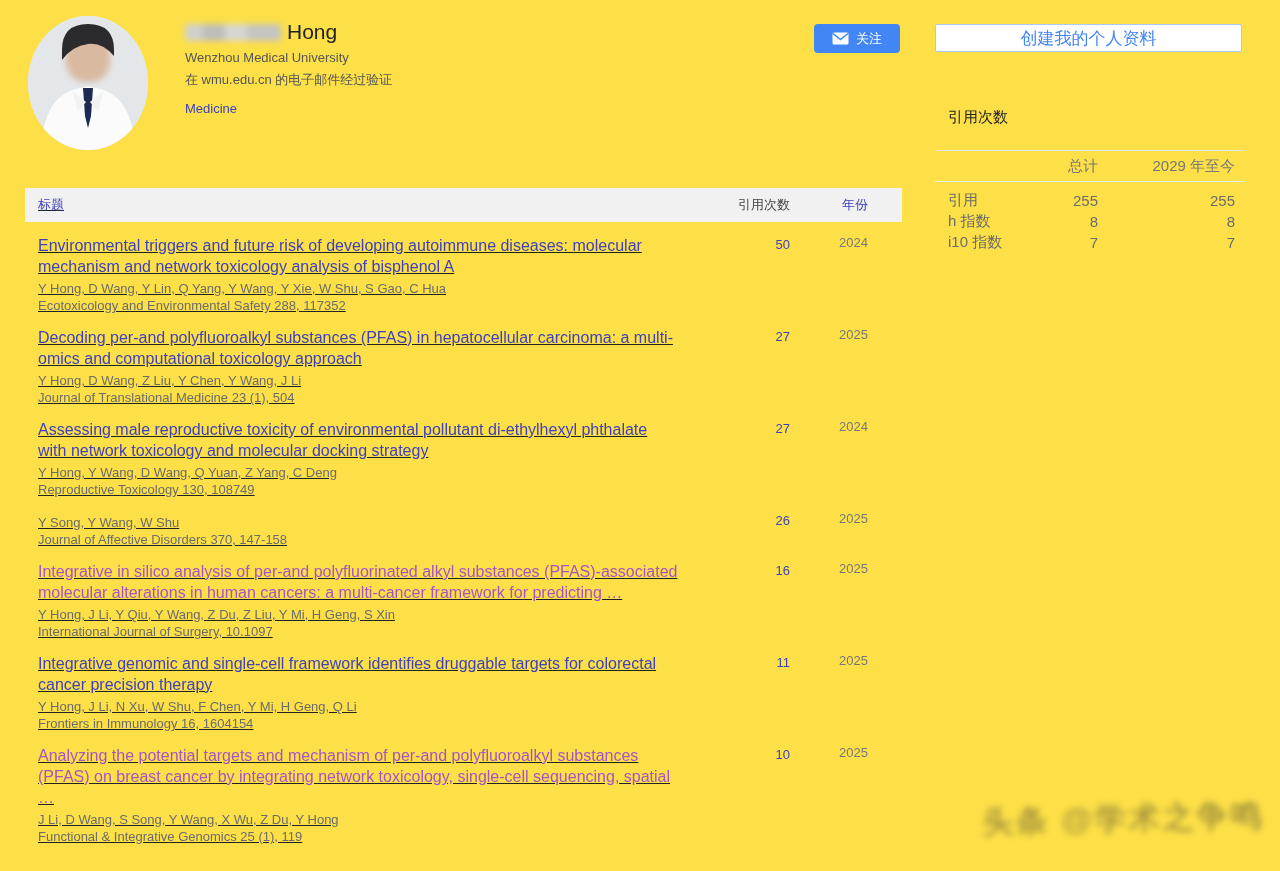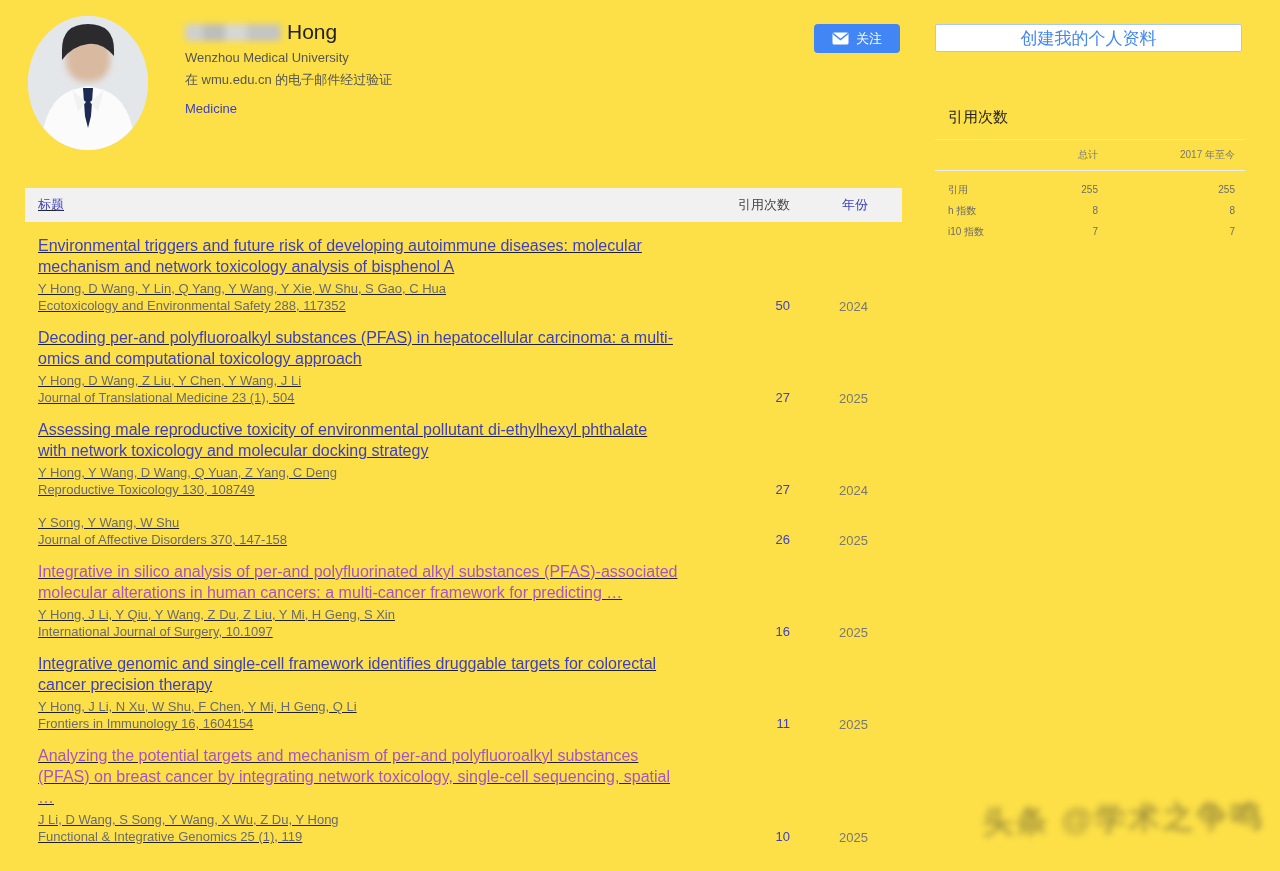--- a/index.html
+++ b/index.html
@@ -19,37 +19,37 @@
   a.link{color:#3e41bb;text-decoration:none;cursor:pointer;}
 
   .follow-btn{position:absolute;left:814px;top:24px;height:29px;padding:0 18px;display:flex;align-items:center;gap:7px;
     background:#4285f4;border:none;border-radius:4px;color:#fff;font-size:13px;cursor:pointer;font-family:inherit;}
   .create-btn{position:absolute;left:935px;top:24px;width:307px;height:28px;background:#fff;
     border:1px solid #a9c7f8;border-radius:2px;color:#4285f4;font-size:17px;cursor:pointer;font-family:Liberation Mono, monospace;}
 
   
   .cites-panel{position:absolute;left:935px;top:108px;width:310px;}
   .cites-title{font-size:15px;color:#222;padding:0 0 12px 13px;}
-  .cites-table{border-top:1px solid #e4e4e4;font-size:10px;color:#6b6b6b;}
+  .cites-table{border-top:1px solid #e4e4e4;font-size:15px;color:#6b6b6b;margin-top:11px;}
   .stat-row{display:flex;align-items:center;height:21px;padding:0 10px 0 13px;}
   .stat-head{height:30px;border-bottom:1px solid #ededed;color:#777;}
   .stat-label{width:95px;}
   .stat-all{width:55px;text-align:right;}
   .stat-since{flex:1;text-align:right;}
   .stat-head .stat-since{white-space:nowrap;}
   .cites-table .body-rows{padding-top:8px;}
 
   
   .pubs{position:absolute;left:25px;top:188px;width:877px;}
   .pub-headband{display:flex;align-items:center;height:34px;background:#f1f1f1;font-size:13px;}
   .col-title{width:655px;padding-left:13px;box-sizing:border-box;text-decoration:underline;}
   .col-cite{width:110px;text-align:right;}
   .col-year{width:78px;text-align:right;}
   .headband-cite{color:#444;}
-  .prow{display:flex;padding-top:13px;align-items:flex-end;}
+  .prow{display:flex;padding-top:13px;}
   .prow .col-title{padding-right:0;}
   .ptitle{font-size:16px;line-height:21px;color:#3e41bb;text-decoration:none;display:inline;cursor:pointer;}
   .visited .ptitle{color:#a653c5;}
   .pmeta{font-size:13px;line-height:17px;color:#6b6b6b;margin-top:3px;}
   .pmeta.venue{margin-top:0;}
   .pcite-num{font-size:13px;color:#3e41bb;text-decoration:none;cursor:pointer;}
   .pyear{font-size:13px;color:#777;}
 
   
   .watermark{position:absolute;left:982px;top:798px;font-size:31px;color:#2f2f2f;opacity:.42;
@@ -93,21 +93,21 @@
   </button>
 
   <button class="create-btn">创建我的个人资料</button>
 
   <div class="cites-panel">
     <div class="cites-title">引用次数</div>
     <div class="cites-table">
       <div class="stat-row stat-head">
         <span class="stat-label"></span>
         <span class="stat-all">总计</span>
-        <span class="stat-since">2017 年至今</span>
+        <span class="stat-since">2029 年至今</span>
       </div>
       <div class="body-rows">
         <div class="stat-row">
           <span class="stat-label">引用</span>
           <span class="stat-all">255</span>
           <span class="stat-since">255</span>
         </div>
         <div class="stat-row">
           <span class="stat-label">h 指数</span>
           <span class="stat-all">8</span>

